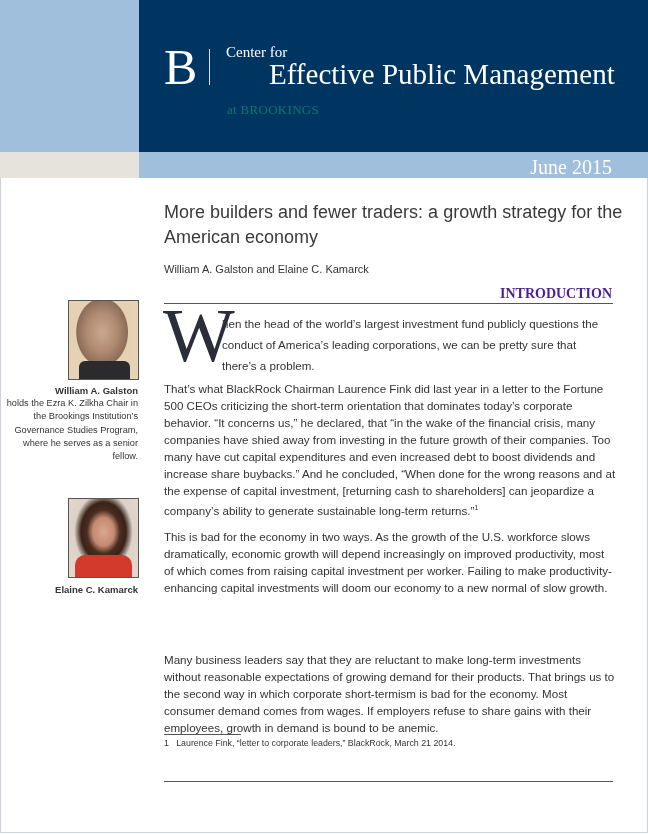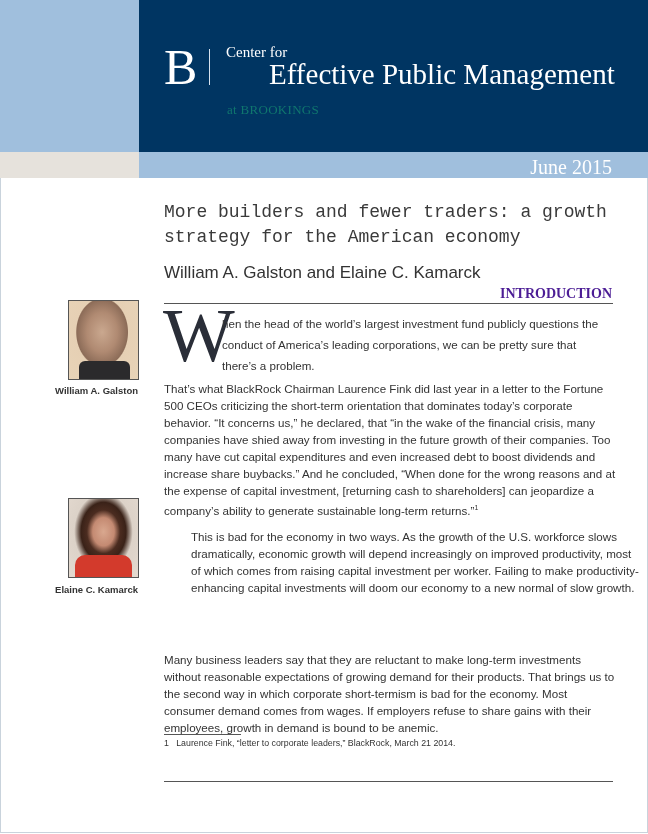--- a/index.html
+++ b/index.html
@@ -8,37 +8,37 @@
   .hdr-left { position:absolute; left:0; top:0; width:139px; height:152px; background:#a0bfdd; }
   .hdr-main { position:absolute; left:139px; top:0; width:509px; height:152px; background:#003562; }
   .strip-left { position:absolute; left:0; top:152px; width:139px; height:26px; background:#e6e2dc; }
   .strip-right { position:absolute; left:139px; top:152px; width:509px; height:26px; background:#a0bfdd; }
   .date { position:absolute; right:36px; top:156px; font-family:"Liberation Serif", serif; font-size:20px; color:#ffffff; }
   .logo-b { position:absolute; left:164px; top:40px; font-family:"Liberation Serif", serif; font-size:50px; line-height:54px; color:#fff; }
   .logo-bar { position:absolute; left:209px; top:49px; width:1px; height:36px; background:#d6e2ee; }
   .logo-cf { position:absolute; left:226px; top:44px; font-family:"Liberation Serif", serif; font-size:15px; color:#fff; }
   .logo-epm { position:absolute; left:224px; top:58px; font-family:"Liberation Serif", serif; font-size:29px; color:#fff; white-space:nowrap;margin-left:45px; }
   .logo-ab { position:absolute; left:227px; top:102px; font-family:"Liberation Serif", serif; font-size:13px; color:#0f766e; letter-spacing:0.3px; }
-  .title { position:absolute; left:164px; top:200px; width:460px; font-family:Liberation Mono, monospace; font-size:18px; line-height:25px; color:#3a3a3a; }
-  .authors { position:absolute; left:164px; top:263px; font-size:17px; color:#333; }
+  .title { position:absolute; left:164px; top:200px; width:460px; font-family:Liberation Sans, sans-serif; font-size:18px; line-height:25px; color:#3a3a3a; }
+  .authors { position:absolute; left:164px; top:263px; font-size:11px; color:#333; }
   .intro { position:absolute; right:36px; top:286px; font-family:"Liberation Serif", serif; font-weight:bold; font-size:14px; color:#4c1d95; }
   .rule { position:absolute; left:164px; width:449px; height:1px; background:#555; }
   .photo { position:absolute; left:68px; width:69px; height:78px; border:1px solid #555; }
   .p1 { top:300px; background:radial-gradient(ellipse at 48% 40%, #caa88f 0%, #b08a72 30%, #8c6c58 50%, #e6d0b4 52%, #e8d4b8 100%); }
   .p1:after { content:""; position:absolute; left:10px; right:8px; bottom:0; height:18px; background:#2b2a2c; border-radius:6px 6px 0 0; }
   .p2 { top:498px; background:radial-gradient(ellipse at 50% 42%, #d9a88f 0%, #c48a72 22%, #4b2c20 34%, #3a2218 46%, #dcd2c8 60%, #e4dad0 100%); }
   .p2:after { content:""; position:absolute; left:6px; right:6px; bottom:0; height:22px; background:#d33a2c; border-radius:10px 10px 0 0; }
   .bio { position:absolute; right:510px; width:140px; text-align:right; font-size:9.2px; line-height:13.2px; color:#333; }
   .bio b { display:block; font-weight:bold; font-size:9.5px; }
   .b1 { top:384px; }
   .b2 { top:583px; }
   .dropcap { position:absolute; left:163px; top:300px; font-family:"Liberation Serif", serif; font-size:76px; line-height:70px; color:#2a2e38; }
   .lead { position:absolute; left:222px; top:313px; width:392px; font-size:11.6px; line-height:21px; color:#333; }
   .para { position:absolute; left:164px; width:452px; font-size:11.6px; line-height:17px; color:#333; }
-  .pa { top:380px; } .pb { top:528px;margin-left:27px; } .pc { top:613px;margin-top:38px; }
+  .pa { top:380px; } .pb { top:528px; } .pc { top:613px;margin-top:38px; }
   sup { font-size:7px; }
   .fn-rule { position:absolute; left:164px; top:734px; width:77px; height:1px; background:#555; }
   .fn { position:absolute; left:164px; top:738px; font-size:8.8px; color:#333; white-space:pre;text-align:center; }
   .bottom-rule { position:absolute; left:164px; top:781px; width:449px; height:1px; background:#555; }
 </style>
 </head>
 <body>
 
 <div class="frame"></div>
 
@@ -55,20 +55,21 @@
 <div class="date">June 2015</div>
 
 <div class="title">More builders and fewer traders: a growth strategy for the American economy</div>
 <div class="authors">William A. Galston and Elaine C. Kamarck</div>
 <div class="intro">INTRODUCTION</div>
 <div class="rule" style="top:303px;"></div>
 
 <div class="photo p1"></div>
 <div class="bio b1">
   <b>William A. Galston</b>
+  <span>holds the Ezra K. Zilkha Chair in the Brookings Institution’s Governance Studies Program, where he serves as a senior fellow.</span>
 </div>
 
 <div class="photo p2"></div>
 <div class="bio b2">
   <b>Elaine C. Kamarck</b>
 </div>
 
 <div class="dropcap">W</div>
 <div class="lead">hen the head of the world’s largest investment fund publicly questions the conduct of America’s leading corporations, we can be pretty sure that there’s a problem.</div>
 

